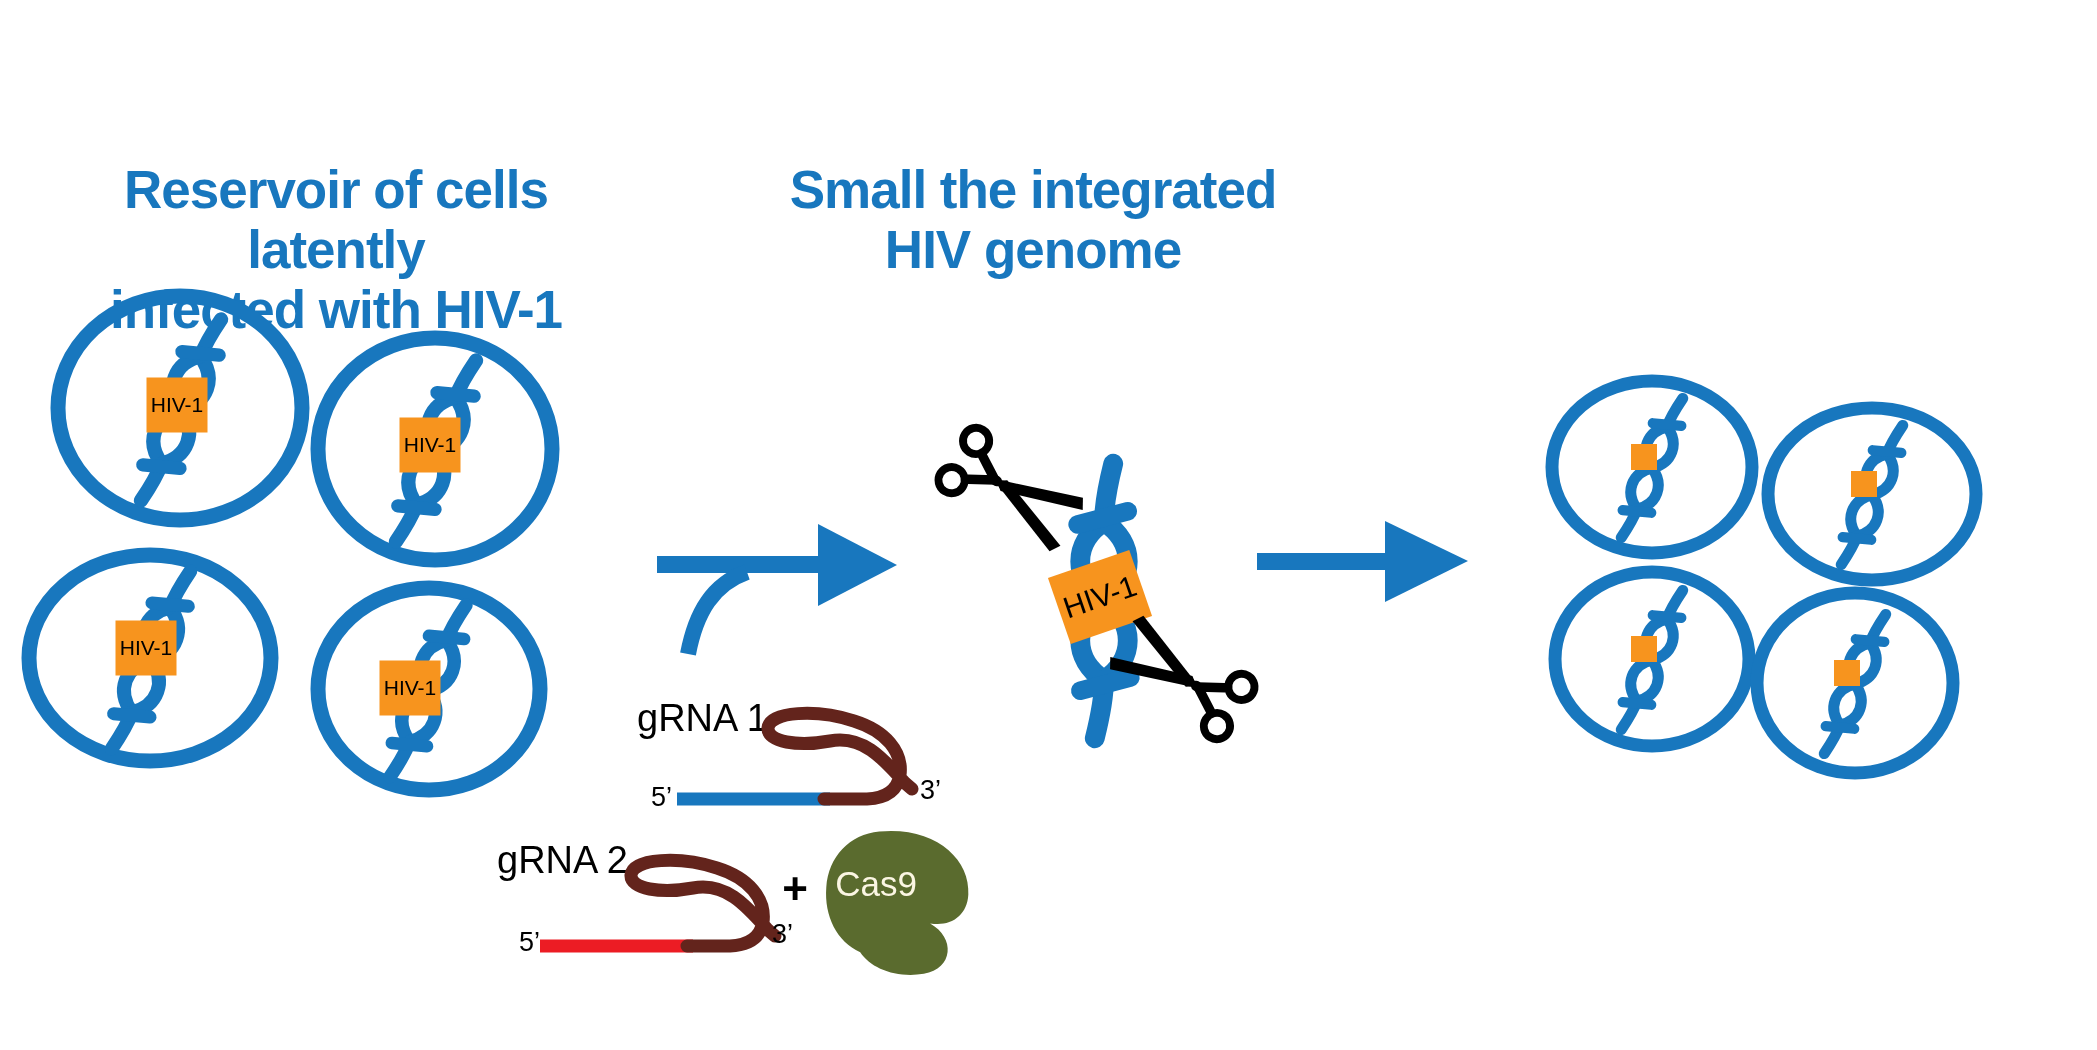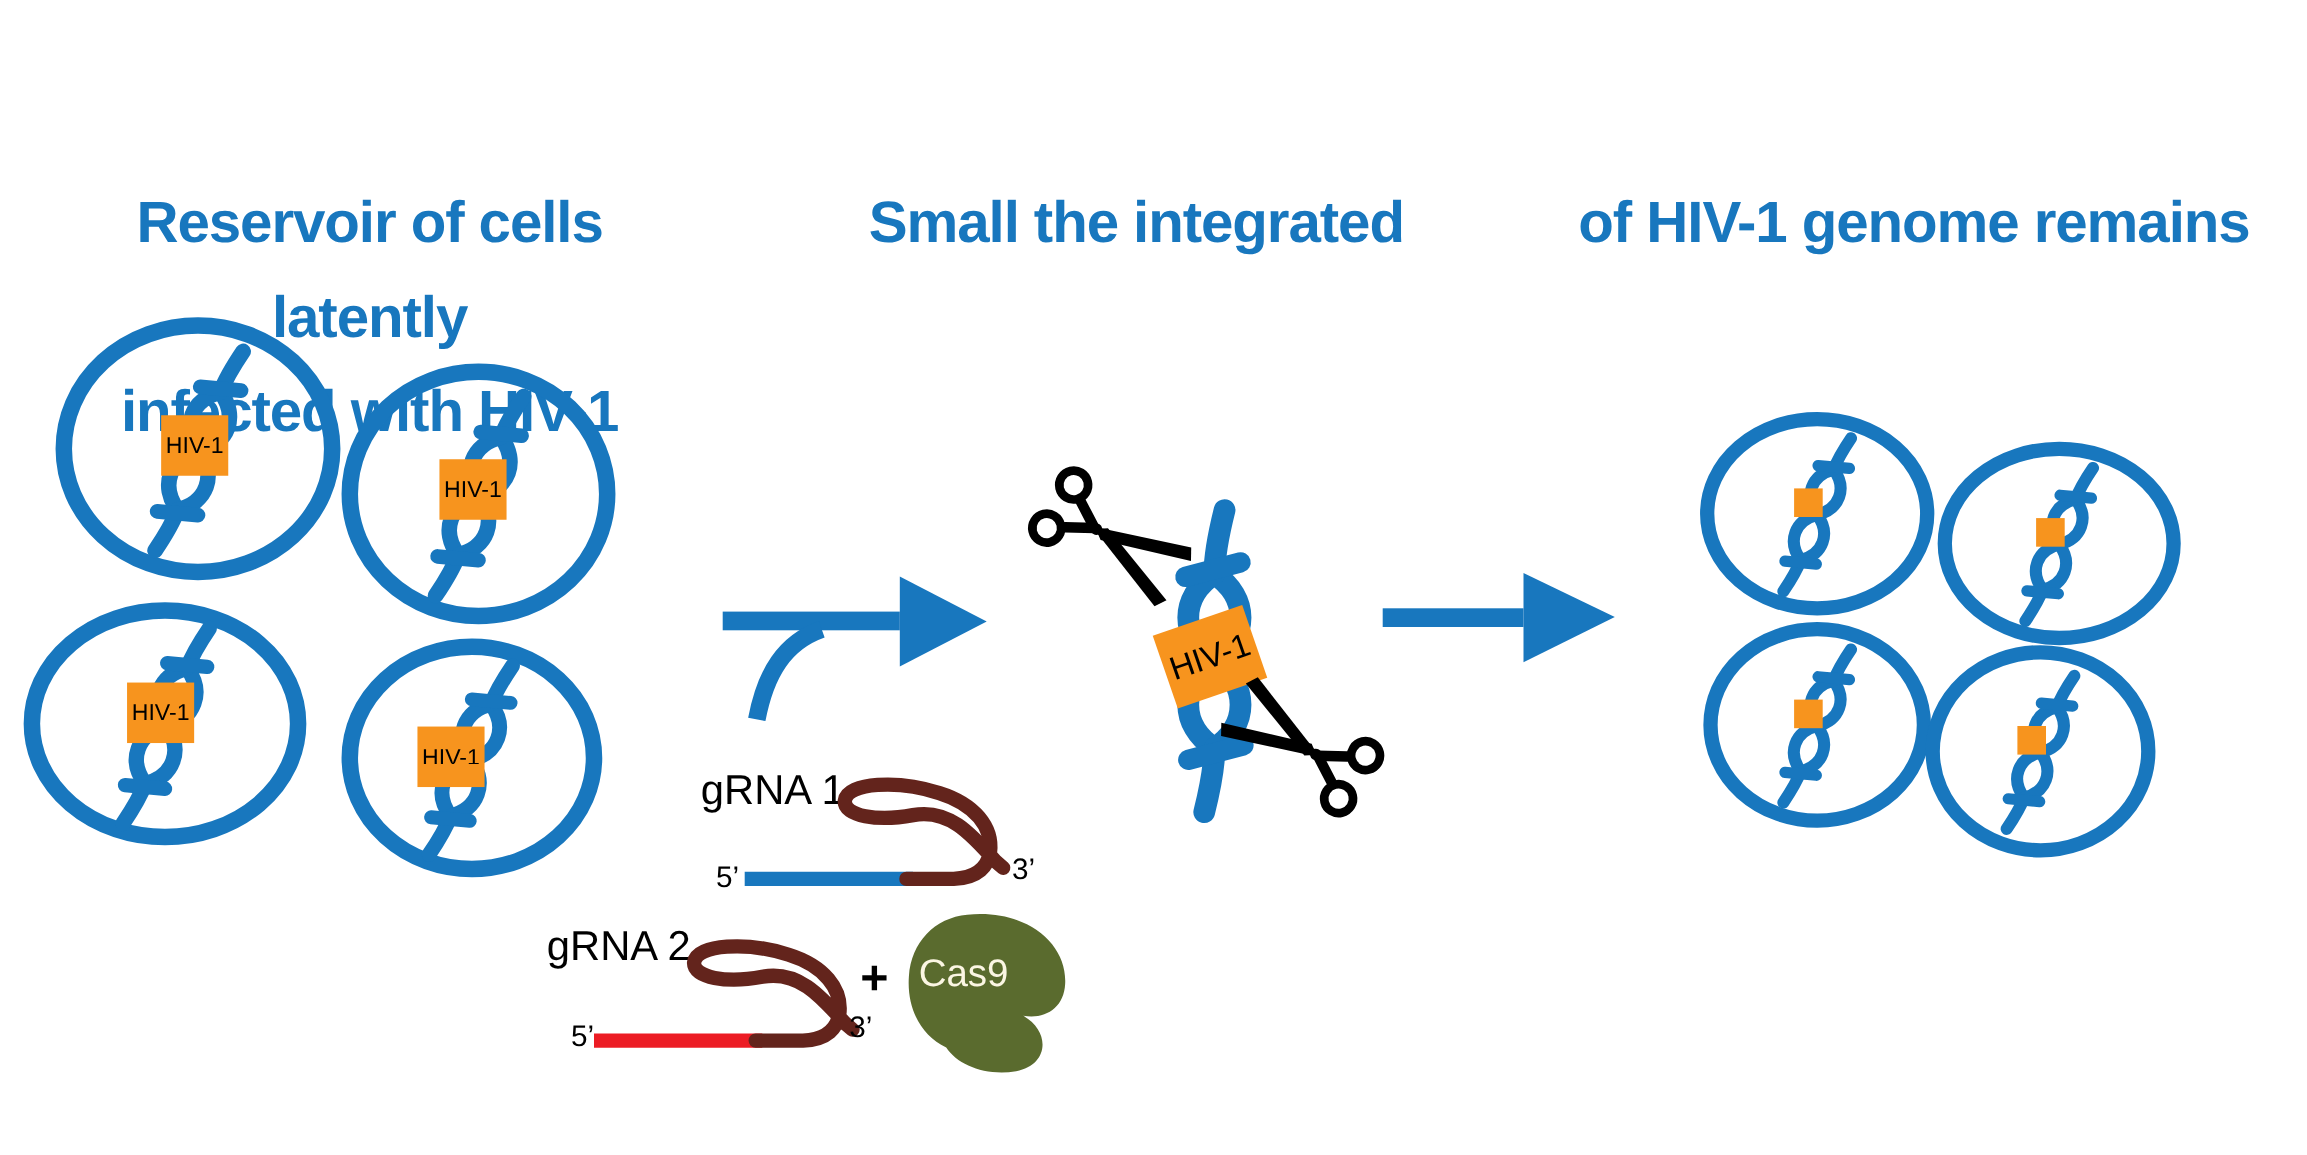--- a/index.html
+++ b/index.html
@@ -9,21 +9,21 @@
     overflow:hidden;
     background:#ffffff;
     font-family:"Liberation Sans",sans-serif;
   }
   .title{
     position:absolute;
     top:160px;
     text-align:center;
     font-weight:bold;
     font-size:53px;
-    line-height:86px;
+    line-height:60px;
     letter-spacing:-1px;
     color:var(--blue);
   }
   #art{position:absolute;left:0;top:0;}
   
   .dna-s{fill:none;stroke:var(--blue);stroke-width:15;stroke-linecap:round;}
   .dna-t{fill:none;stroke:var(--blue);stroke-width:14;stroke-linecap:round;}
   
   .cellL{fill:none;stroke:var(--blue);stroke-width:15;}
   .cellR{fill:none;stroke:var(--blue);stroke-width:13;}
@@ -49,23 +49,23 @@
 <body>
 
 <div id="canvas">
 
   <div class="title" style="left:36px;width:600px;">
     <div>Reservoir of cells latently</div>
     <div>infected with HIV-1</div>
   </div>
   <div class="title" style="left:733px;width:600px;">
     <div>Small the integrated</div>
+    <div>HIV genome</div>
   </div>
   <div class="title" style="left:1390px;width:700px;">
-    <div>of HIV-1 genome remains</div>
   </div>
 
   <svg id="art" width="2097" height="1050" viewBox="0 0 2097 1050">
     <defs>
       <g id="dna">
         <path class="dna-s" d="M 7,-104 C 3,-88 0,-72 0,-60 C 24,-44 24,-16 0,0 C -24,16 -24,44 0,60 C 0,72 -3,88 -7,104"></path>
         <path class="dna-s" d="M 0,-60 C -24,-44 -24,-16 0,0 C 24,16 24,44 0,60"></path>
         <path class="dna-t" d="M -20,-58 L 18,-68"></path>
         <path class="dna-t" d="M 20,58 L -18,68"></path>
       </g>

